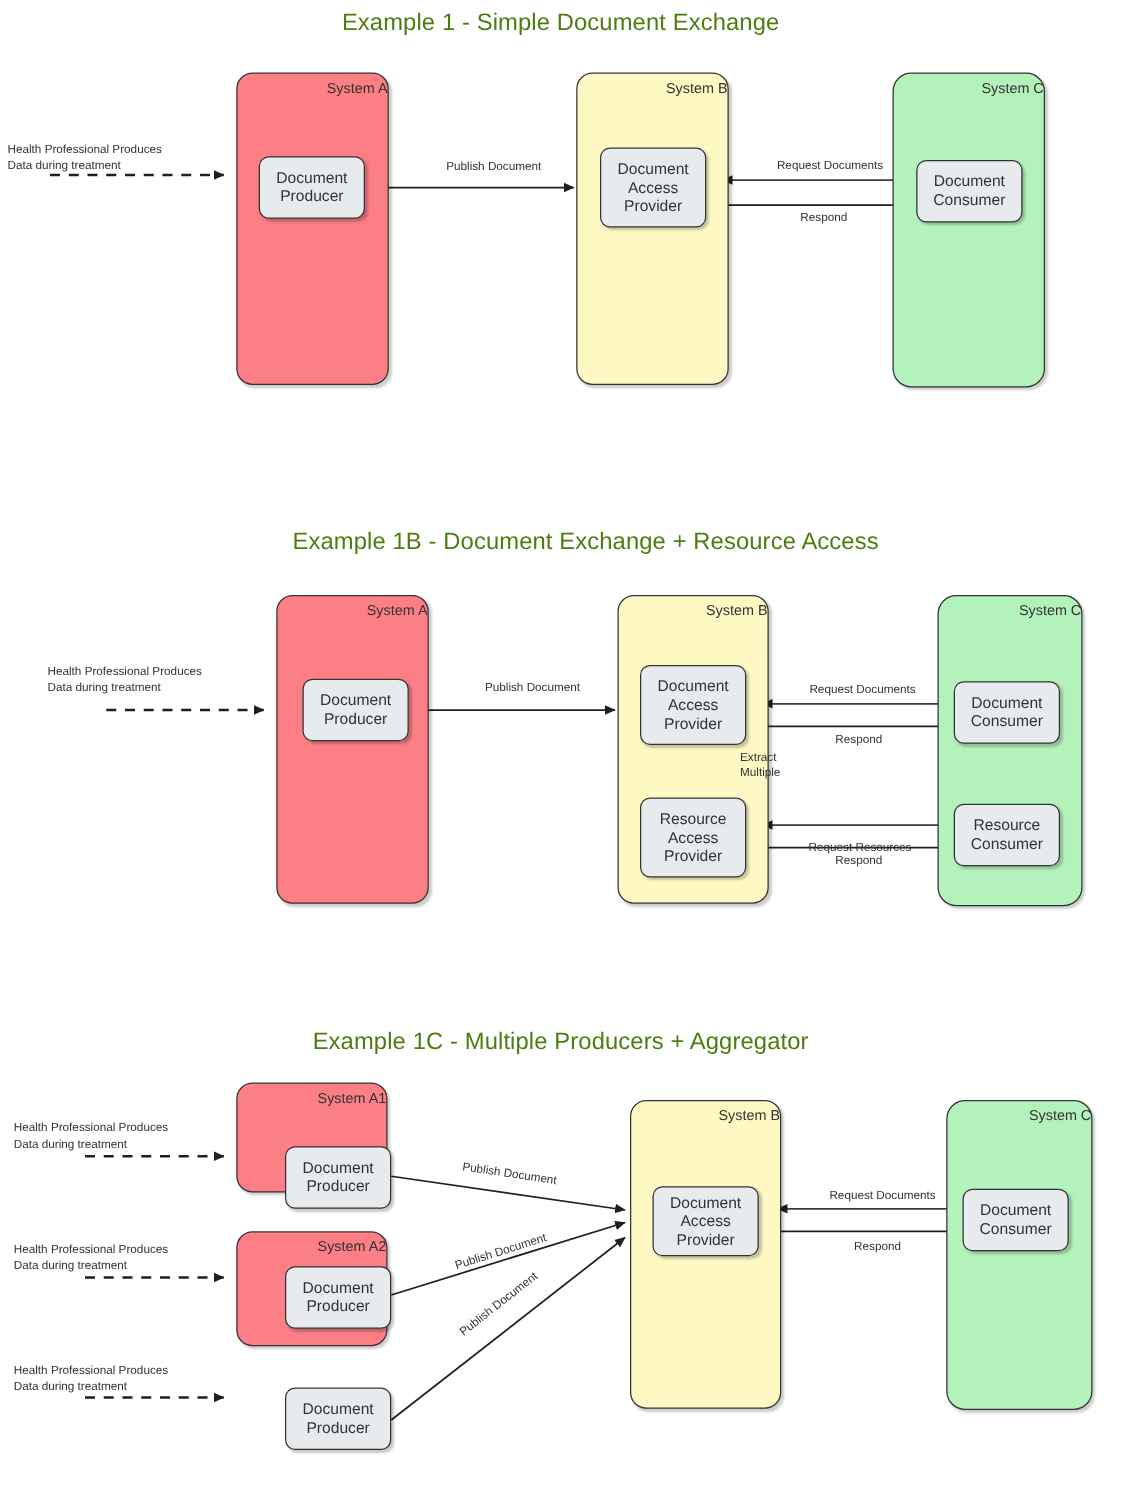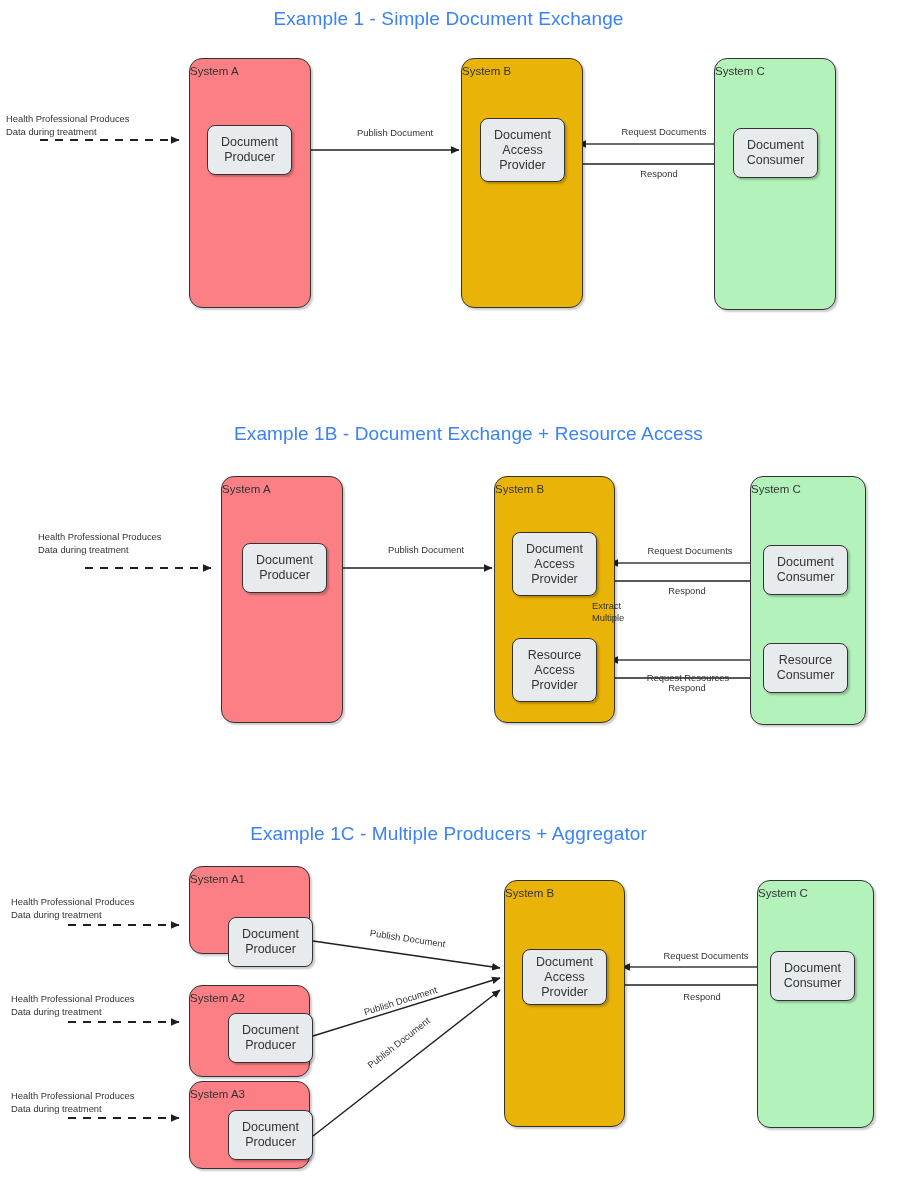--- a/index.html
+++ b/index.html
@@ -29,40 +29,40 @@
     height: 1192px;
     overflow: visible;
     pointer-events: none;
   }
   .diagram-title {
     position: absolute;
     width: 100%;
     text-align: center;
     font-size: 19px;
     font-weight: 400;
-    color: #3b82f6;
+    color: #4d7c0f;
     letter-spacing: 0.1px;
     white-space: nowrap;
   }
   .system-box {
     position: absolute;
     border: 1.1px solid #333333;
     border-radius: 13px;
     box-sizing: border-box;
     box-shadow: 2px 2px 2px rgba(0,0,0,0.20);
   }
   .system-box.red    { background: #FB7F85; }
-  .system-box.yellow { background: #eab308; }
-  .system-box.green  { background: #B4F2BB; }
+  .system-box.yellow { background: #fef9c3; }
+  .system-box.green  { background: #B4F2BB; border-radius: 15px; }
   .system-label {
     position: absolute;
     top: 6px;
     left: 0;
     width: 100%;
-    text-align: left;
+    text-align: right;
     font-size: 11.5px;
     color: #333333;
     white-space: nowrap;
   }
   .node-box {
     position: absolute;
     background: #E8EBED;
     border: 1.2px solid #333333;
     border-radius: 8px;
     box-sizing: border-box;
@@ -285,23 +285,20 @@
   </div>
 
   <div class="system-box red" style="left:189px; top:985px; width:121px; height:92px;">
     <div class="system-label">System A2</div>
   </div>
   <div class="node-box" style="left:228px; top:1013px; width:85px; height:50px;">
     <span>Document</span>
     <span>Producer</span>
   </div>
 
-  <div class="system-box red" style="left:189px; top:1081px; width:121px; height:88px;">
-    <div class="system-label">System A3</div>
-  </div>
   <div class="node-box" style="left:228px; top:1110px; width:85px; height:50px;">
     <span>Document</span>
     <span>Producer</span>
   </div>
 
   <div class="system-box yellow" style="left:504px; top:880px; width:121px; height:247px;">
     <div class="system-label">System B</div>
   </div>
   <div class="node-box" style="left:522px; top:949px; width:85px; height:56px;">
     <span>Document</span>

